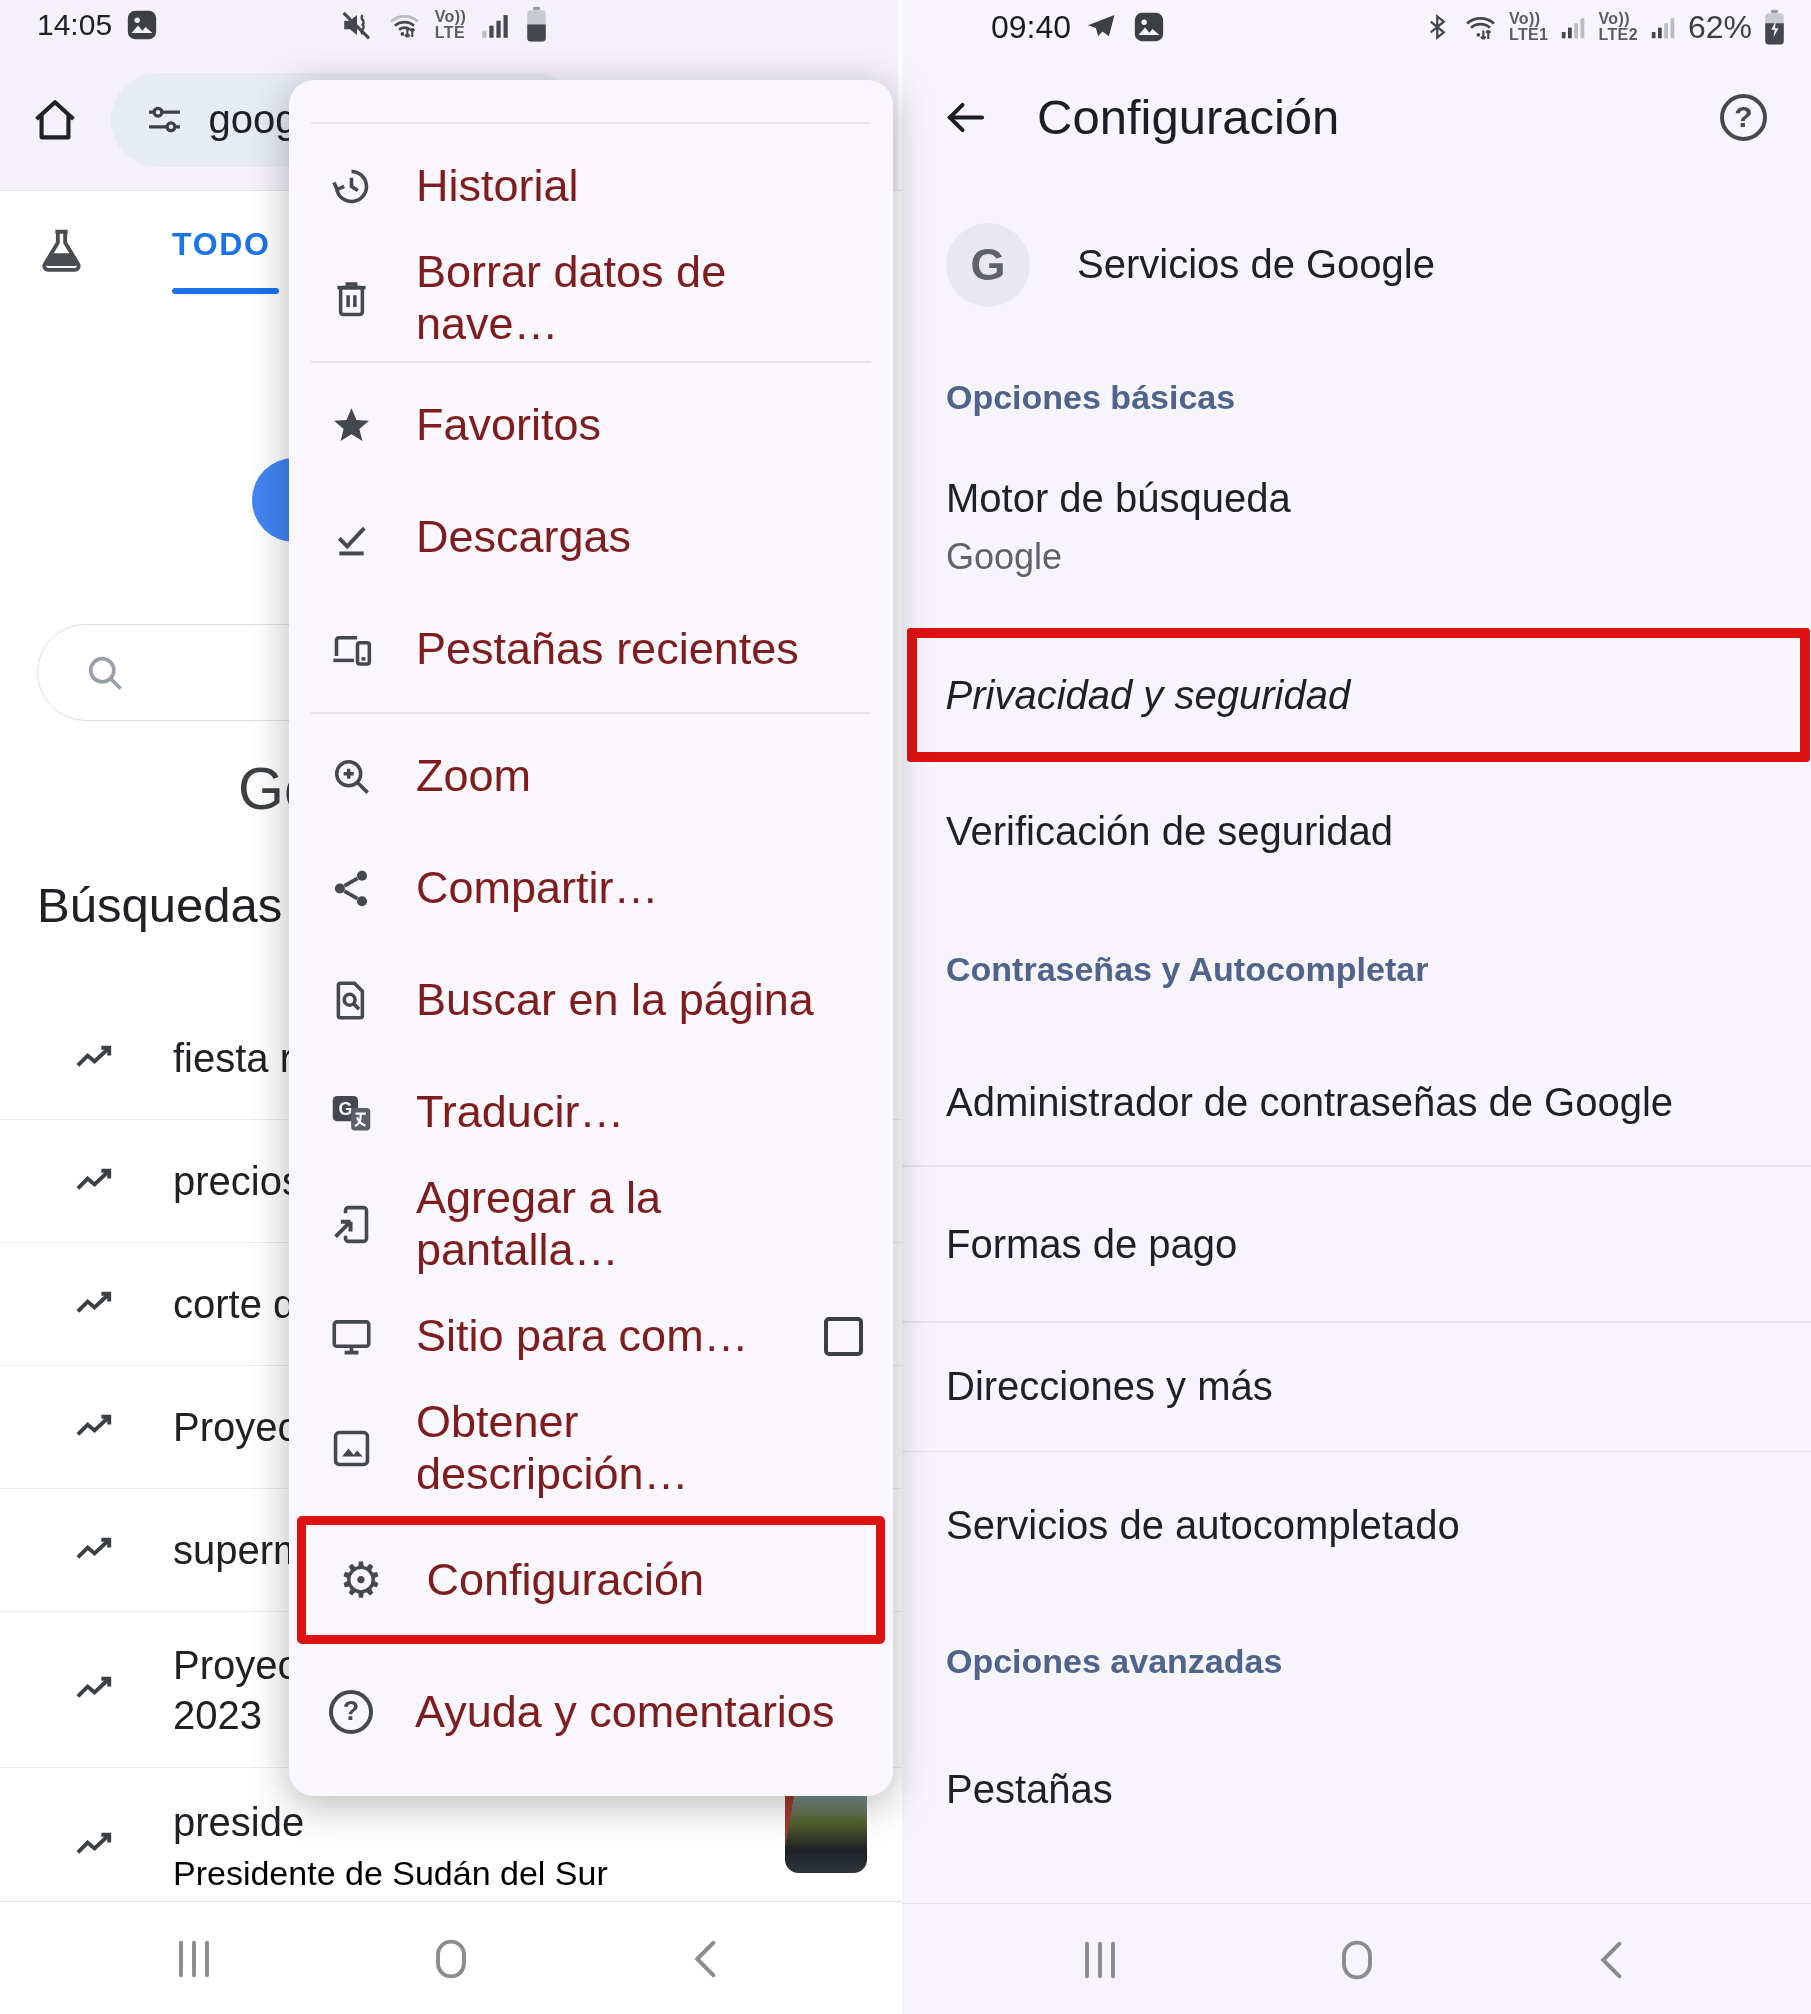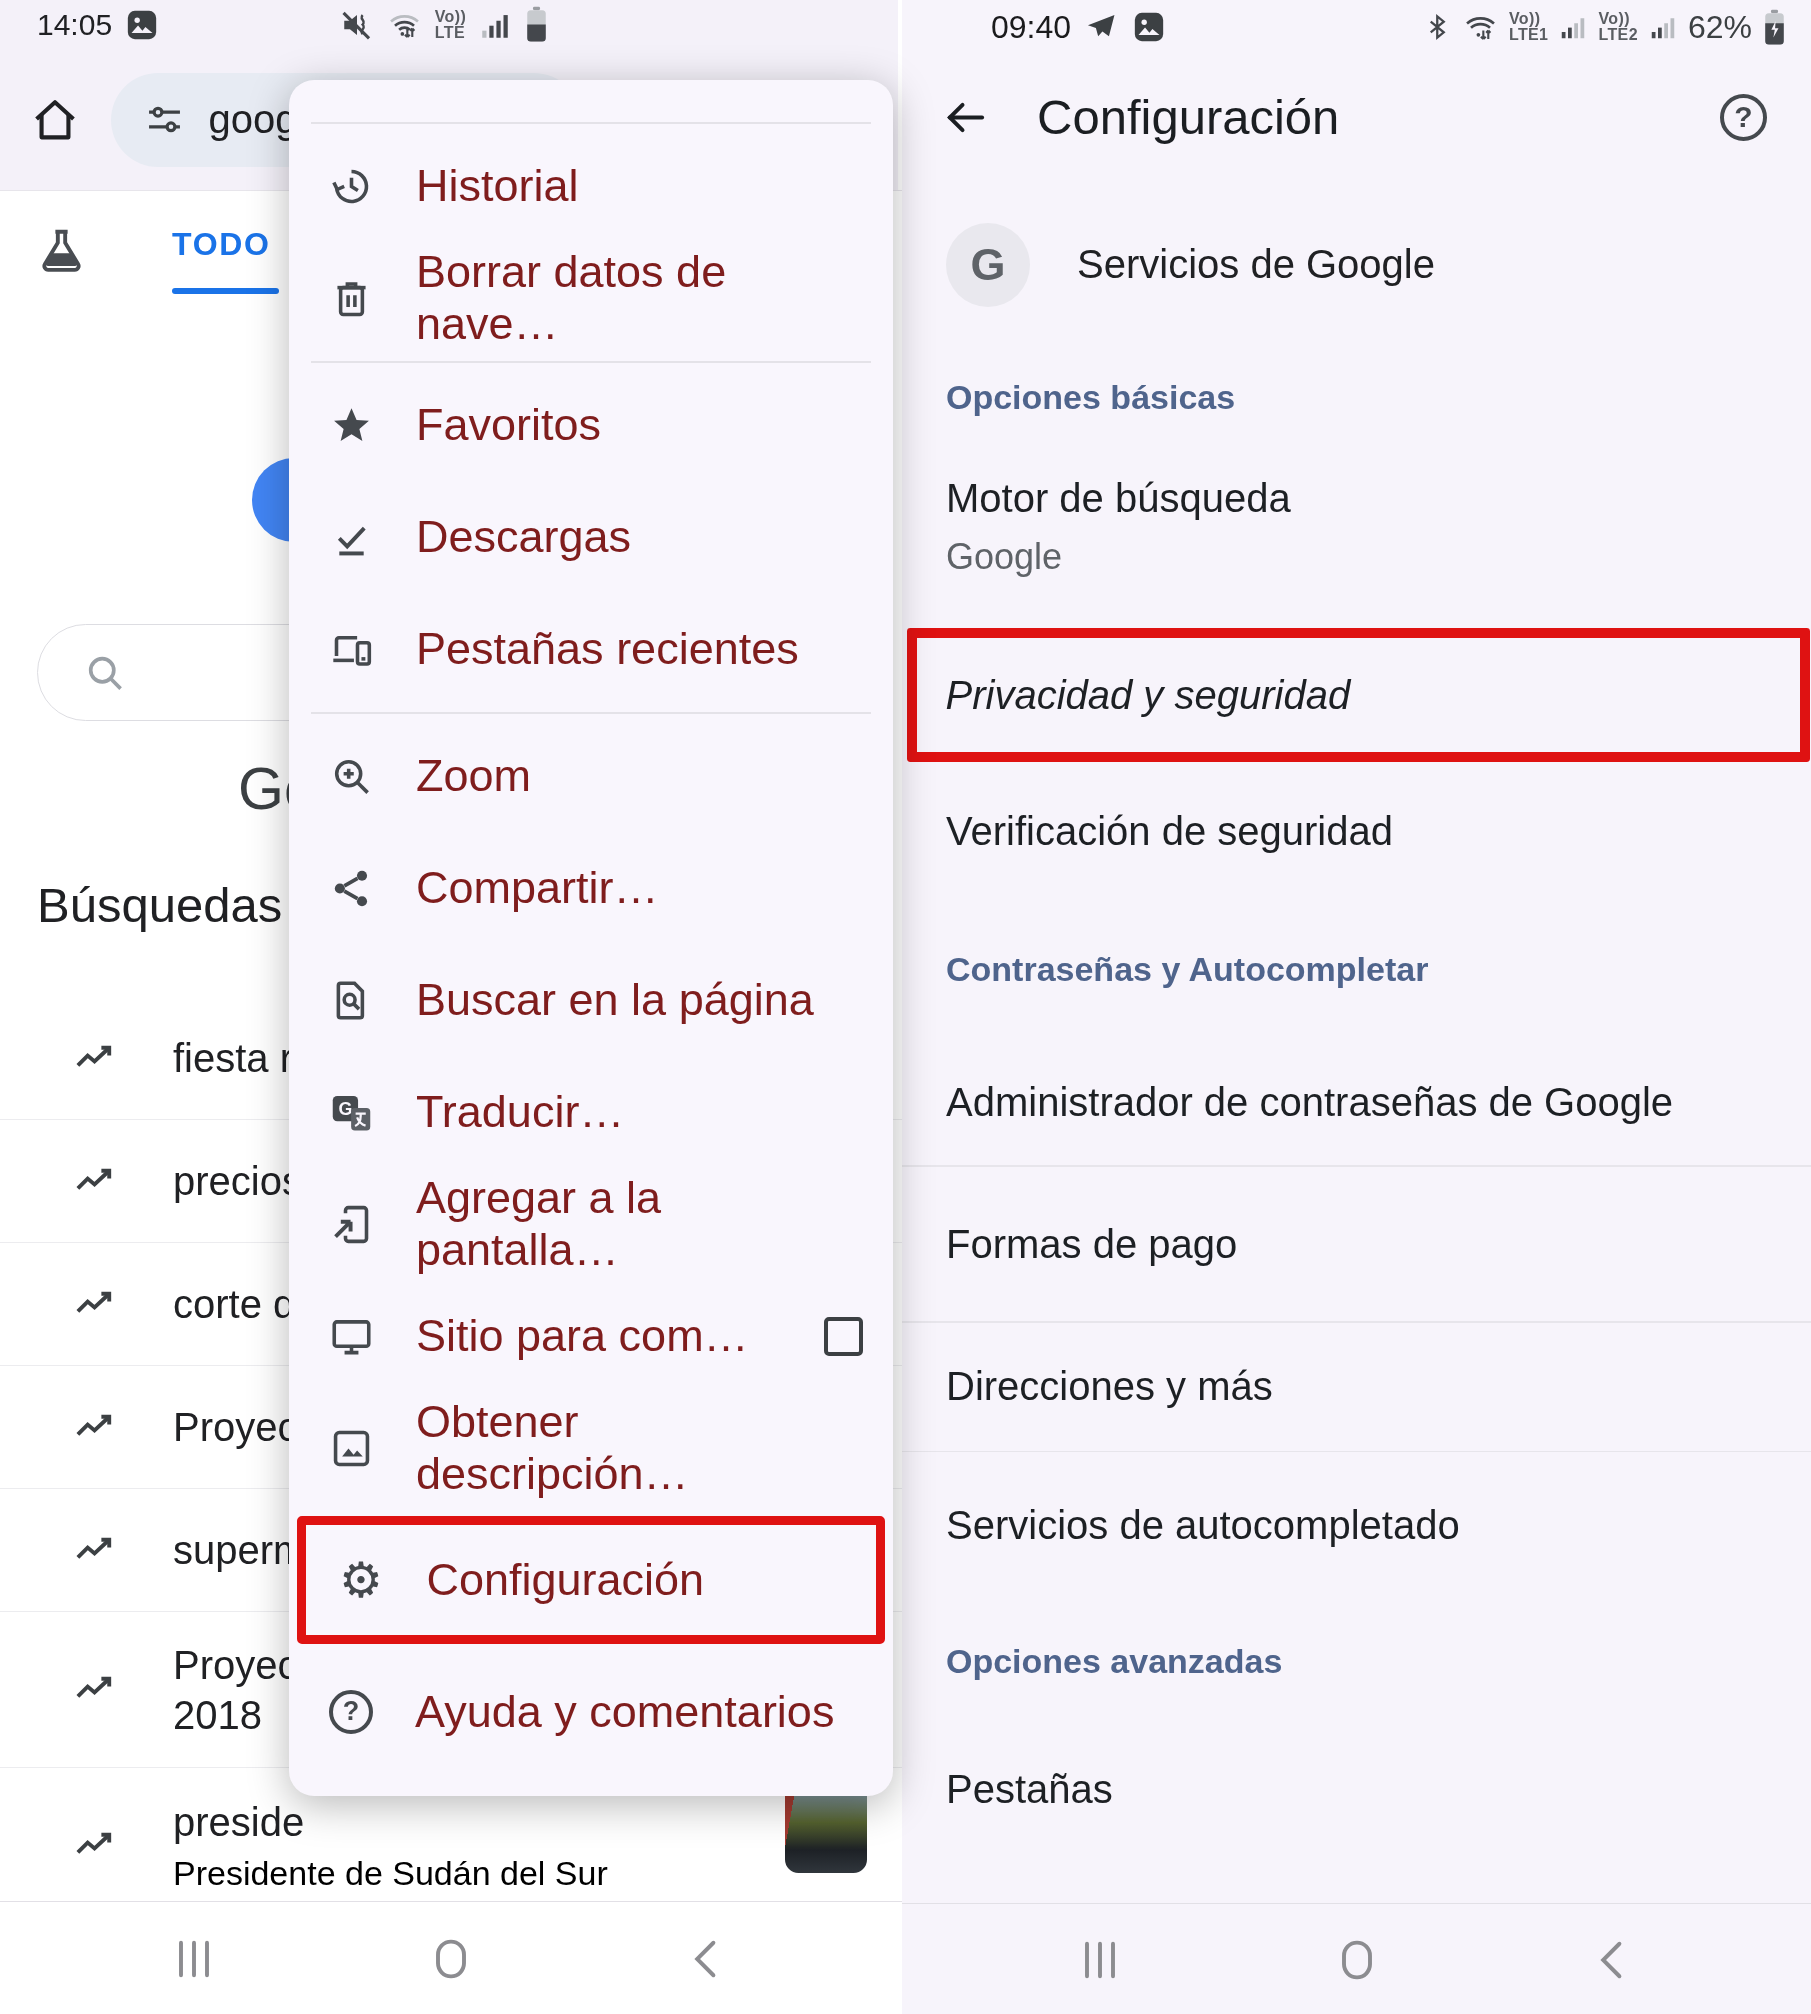--- a/index.html
+++ b/index.html
@@ -227,21 +227,21 @@
         </div>
         <div class="trend-row tall">
           <span>
               <svg width="47" height="47" viewBox="0 0 24 24" fill="none" stroke="#3c4043" stroke-width="2">
                 <path d="M3 15.5l5-5 3.5 3L19 6.5"></path>
                 <path d="M15 6.5h4v4"></path>
               </svg>
             </span>
           <span class="trend-label">
             <span>Proyec</span><br>
-            <span>2018</span>
+            <span>2023</span>
           </span>
         </div>
         <div class="trend-row tall">
           <span>
               <svg width="47" height="47" viewBox="0 0 24 24" fill="none" stroke="#3c4043" stroke-width="2">
                 <path d="M3 15.5l5-5 3.5 3L19 6.5"></path>
                 <path d="M15 6.5h4v4"></path>
               </svg>
             </span>
           <span class="trend-label">

